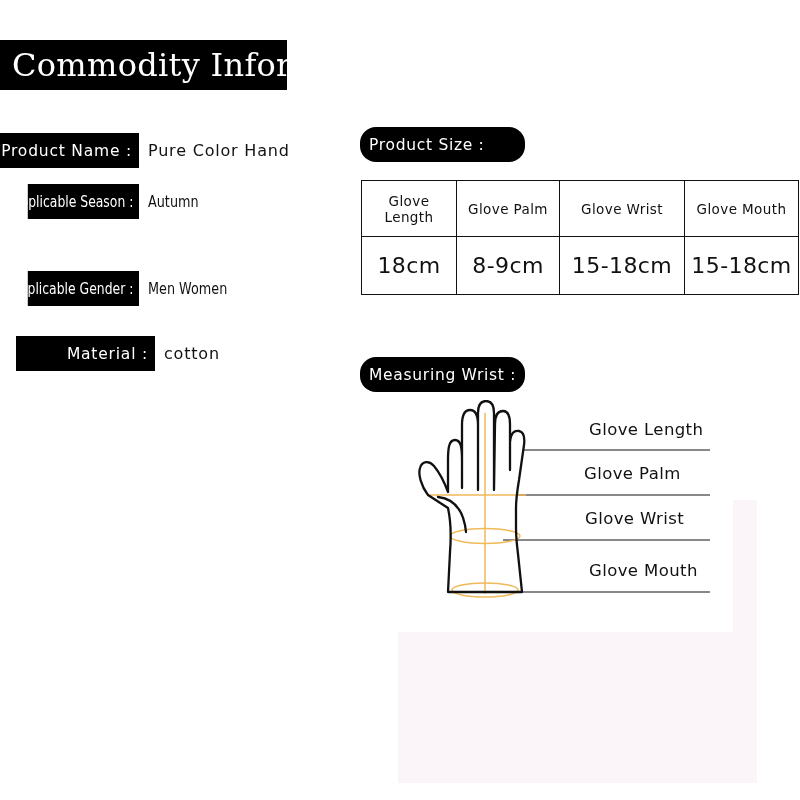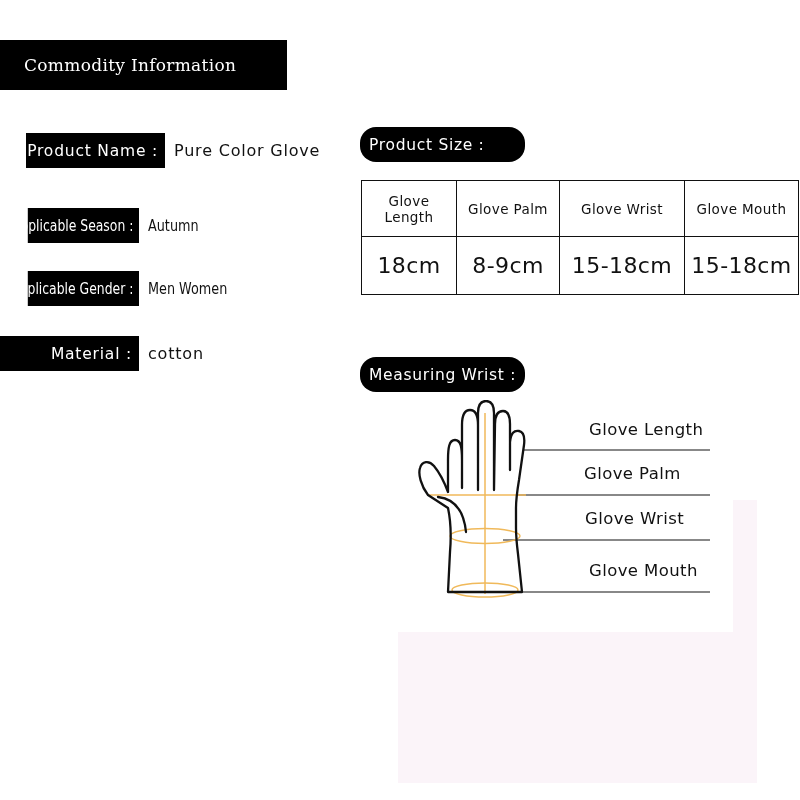--- a/index.html
+++ b/index.html
@@ -19,23 +19,23 @@
 
   
   #title-banner{
     position:absolute;left:0;top:40px;width:287px;height:50px;
     background:#000;
     display:flex;align-items:center;
   }
   #title-banner .title-text{
     color:#fff;
     font-family:"DejaVu Serif", serif;
-    font-size:17px;
+    font-size:32px;
     letter-spacing:.3px;
-    padding-left:24px;
+    padding-left:12px;
     white-space:nowrap;
   }
 
   
   .info-row{position:absolute;left:0;height:35px;display:flex;align-items:center;}
   .info-label{
     background:#000;color:#fff;
     height:35px;width:139px;
     display:flex;align-items:center;justify-content:flex-end;
     box-sizing:border-box;padding-right:7px;
@@ -44,24 +44,24 @@
   .info-value{
     margin-left:9px;color:#111;white-space:nowrap;
   }
   
   .wide .info-label{font-size:15.5px;letter-spacing:.8px;}
   .wide .info-value{font-size:16px;letter-spacing:.8px;}
   
   .cond .info-label{font-size:15.5px;transform:scaleX(.80);transform-origin:right center;}
   .cond .info-value{font-size:16px;transform:scaleX(.80);transform-origin:left center;}
 
-  #row-0{top:133px;margin-left:26px;}
-  #row-1{top:208px;}
+  #row-0{top:133px;}
+  #row-1{top:184px;}
   #row-2{top:271px;}
-  #row-3{top:336px;}
+  #row-3{top:336px;margin-left:16px;}
 
   
   .section-pill{
     position:absolute;background:#000;color:#fff;
     display:flex;align-items:center;
     font-size:15.5px;letter-spacing:.7px;
     box-sizing:border-box;padding-left:9px;
     white-space:nowrap;
     border-radius:16px;
   }
@@ -102,21 +102,21 @@
 
   <div class="pink-panel" id="pink-right"></div>
   <div class="pink-panel" id="pink-bottom"></div>
 
   <div id="title-banner">
     <span class="title-text">Commodity Information</span>
   </div>
 
   <div class="info-row wide" id="row-0">
     <span class="info-label">Product Name :</span>
-    <span class="info-value">Pure Color Glove</span>
+    <span class="info-value">Pure Color Hand</span>
   </div>
   <div class="info-row cond" id="row-1">
     <span class="info-label">Applicable Season :</span>
     <span class="info-value">Autumn</span>
   </div>
   <div class="info-row cond" id="row-2">
     <span class="info-label">Applicable Gender :</span>
     <span class="info-value">Men Women</span>
   </div>
   <div class="info-row wide" id="row-3">

